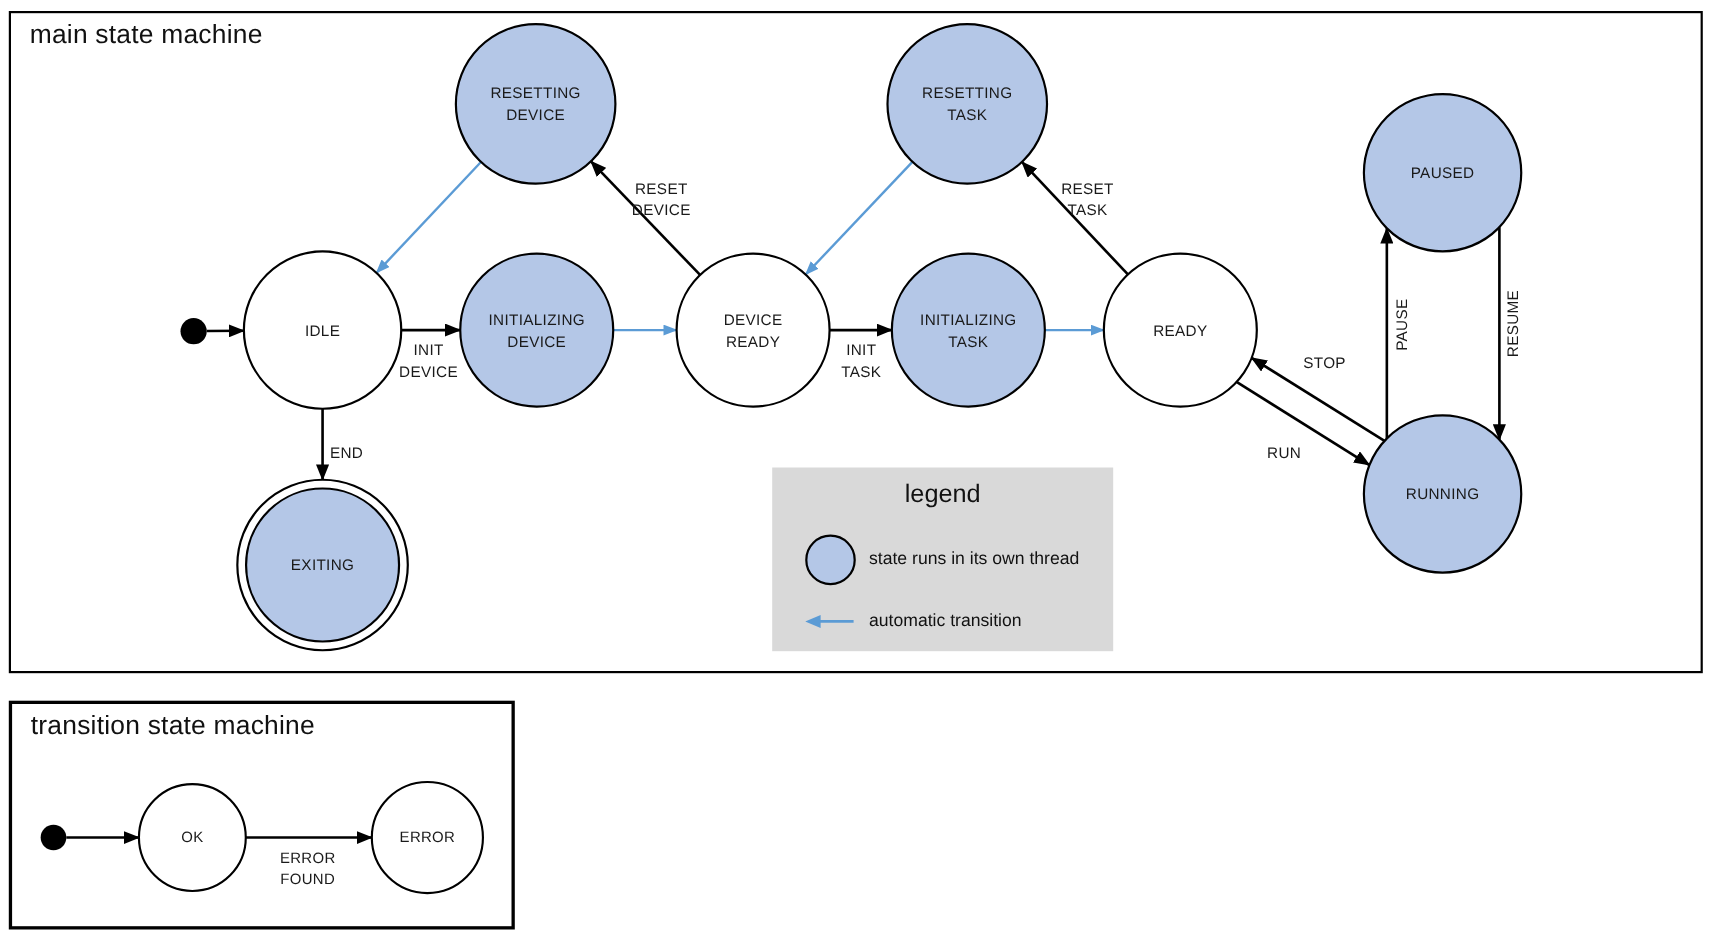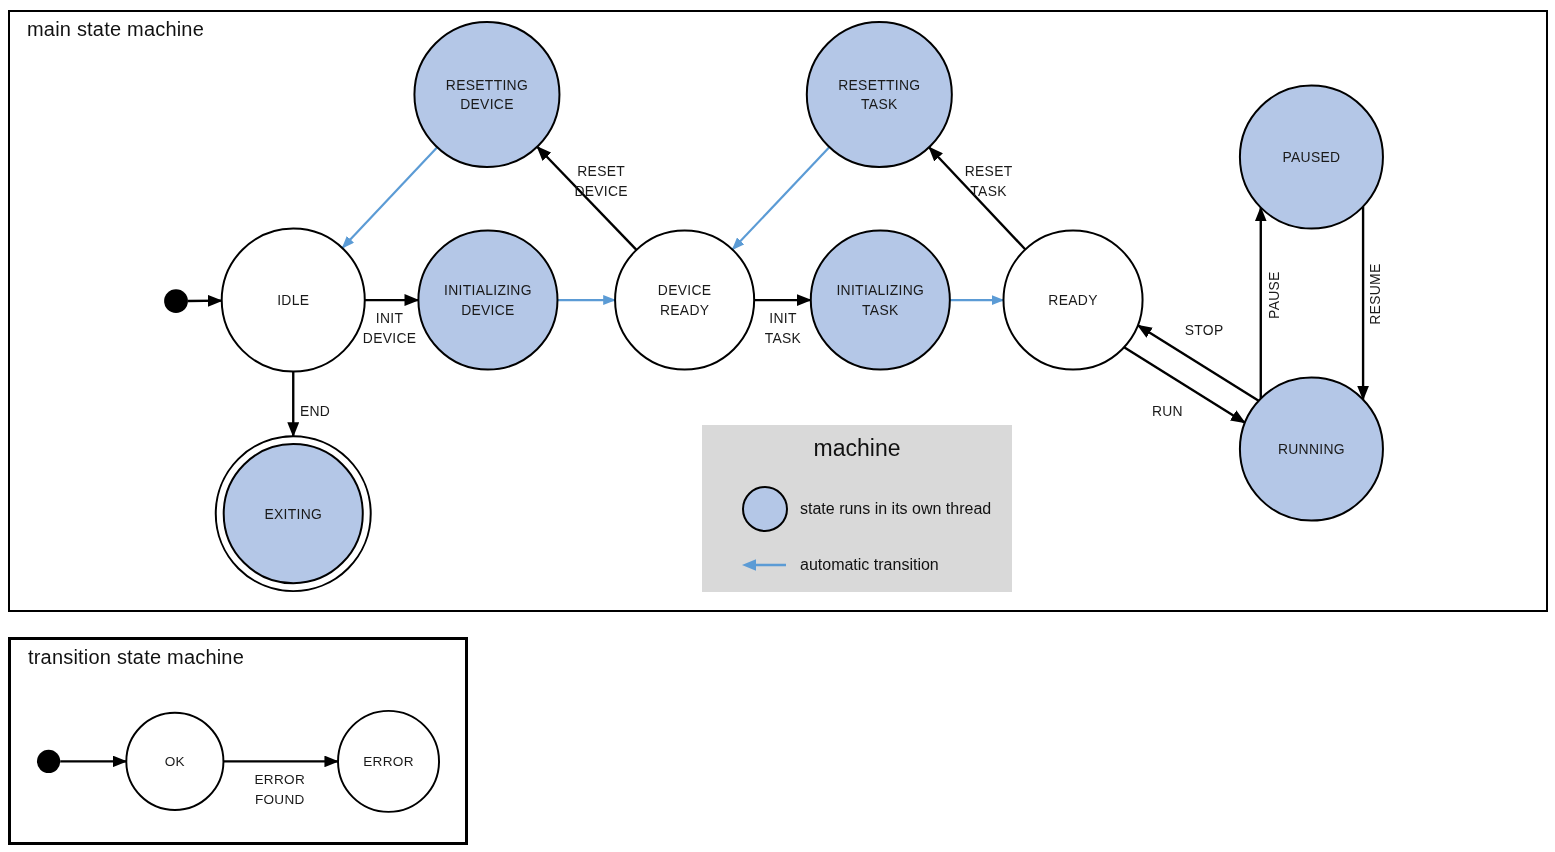--- a/index.html
+++ b/index.html
@@ -1,23 +1,23 @@
 <!DOCTYPE html>
 <html><head>
 <meta charset="utf-8">
 <style>
   html,body{margin:0;padding:0;background:#ffffff;font-family:"Liberation Sans",sans-serif;}
   .page{position:relative;width:1555px;height:852px;background:#ffffff;overflow:hidden;}
   .panel{position:absolute;background:#ffffff;border:2px solid #000;box-sizing:border-box;}
   .panel svg{position:absolute;left:0;top:0;width:100%;height:100%;display:block;}
-  .panel-title{position:absolute;left:17px;top:6px;font-size:20px;color:#111;letter-spacing:0.2px;white-space:nowrap;}
+  .panel-title{position:absolute;left:17px;top:6px;font-size:24px;color:#111;letter-spacing:0.2px;white-space:nowrap;}
   .dlabel{font-family:"Liberation Sans",sans-serif;font-size:14px;fill:#1a1a1a;letter-spacing:0.3px;}
   .legend{position:absolute;box-sizing:border-box;}
   .legend-title{text-align:center;margin-top:10px;font-size:23px;color:#111;}
-  .legend-row{display:flex;align-items:center;padding-left:40px;}
+  .legend-row{display:flex;align-items:center;padding-left:30px;}
   .legend-row.first{margin-top:24px;}
   .legend-row.second{margin-top:24px;}
   .legend-circle{width:46px;height:46px;border-radius:50%;box-sizing:border-box;flex:0 0 auto;}
   .legend-arrow{width:46px;height:14px;flex:0 0 auto;display:inline-block;}
   .legend-text{font-size:16px;color:#111;margin-left:12px;white-space:nowrap;}
 </style>
 </head>
 <body>
 
 <div class="page">
@@ -128,21 +128,21 @@
           </g>
           <g>
             <text x="312" y="412" text-anchor="middle" dominant-baseline="central" class="dlabel">END</text>
           </g>
         </g>
       </svg>
     <div class="panel-title">main state machine</div>
   </div>
 
   <div class="legend" style="left: 702px; top: 425px; width: 310px; height: 167px; background: rgb(217, 217, 217);">
-    <div class="legend-title">machine</div>
+    <div class="legend-title">legend</div>
     <div class="legend-row first">
       <span class="legend-circle" style="background: rgb(180, 199, 231); border: 2px solid rgb(0, 0, 0);"></span>
       <span class="legend-text">state runs in its own thread</span>
     </div>
     <div class="legend-row second">
       <span class="legend-arrow">
         <svg width="46" height="14" viewBox="0 0 46 14">
           <line x1="44" y1="7" x2="11" y2="7" stroke-width="2.5" stroke="#5b9bd5"></line>
           <polygon points="0,7 14,1.2 14,12.8" fill="#5b9bd5"></polygon>
         </svg>

